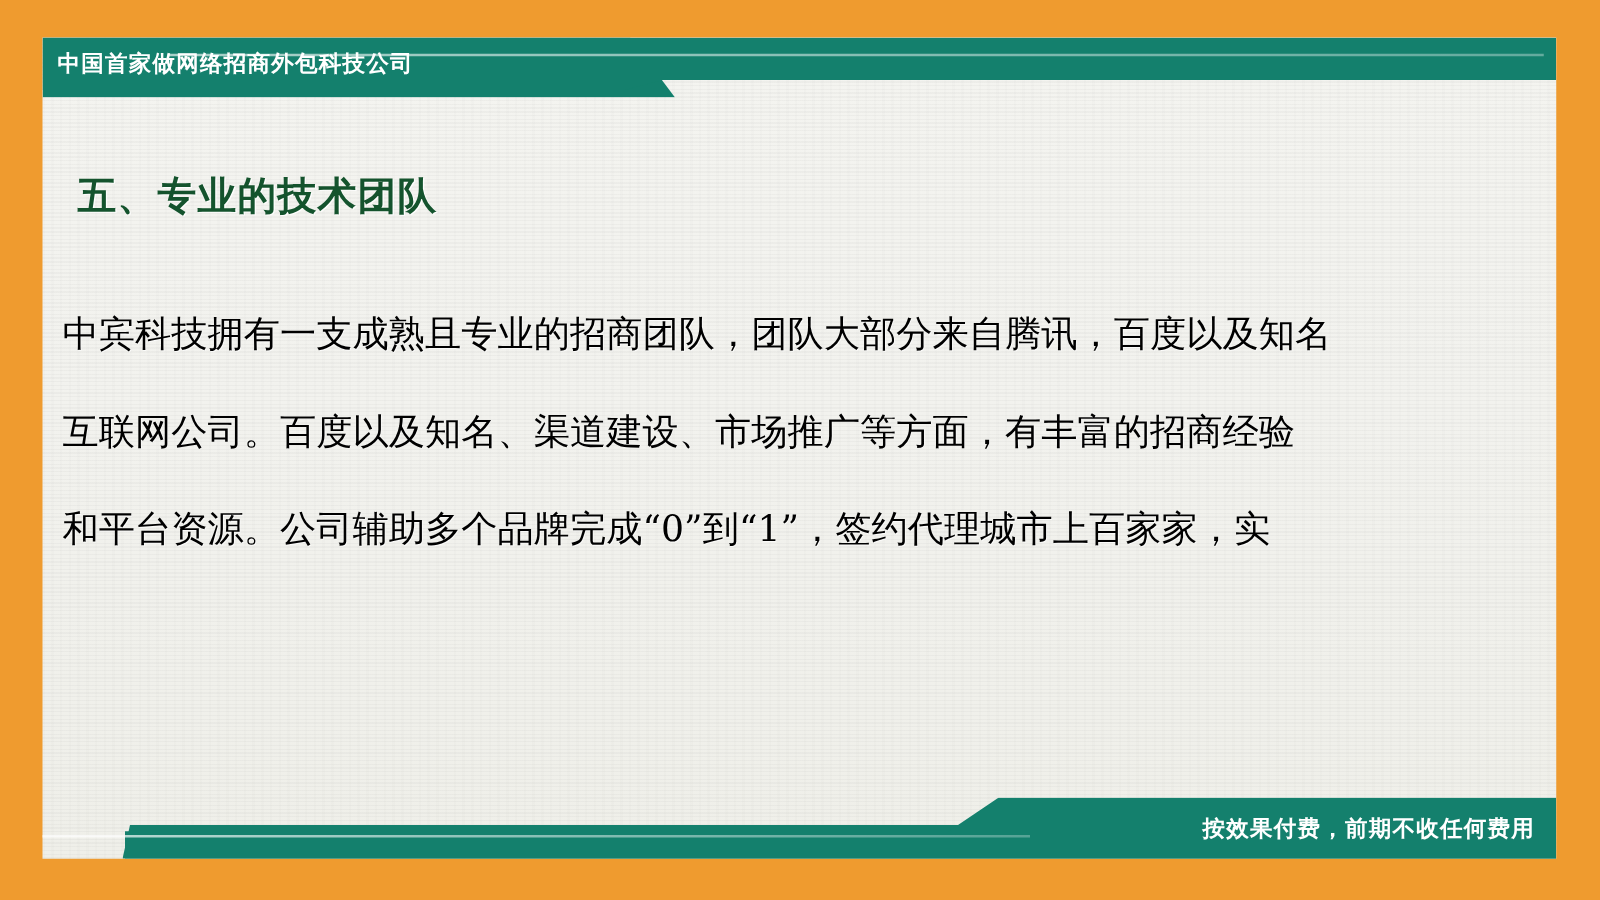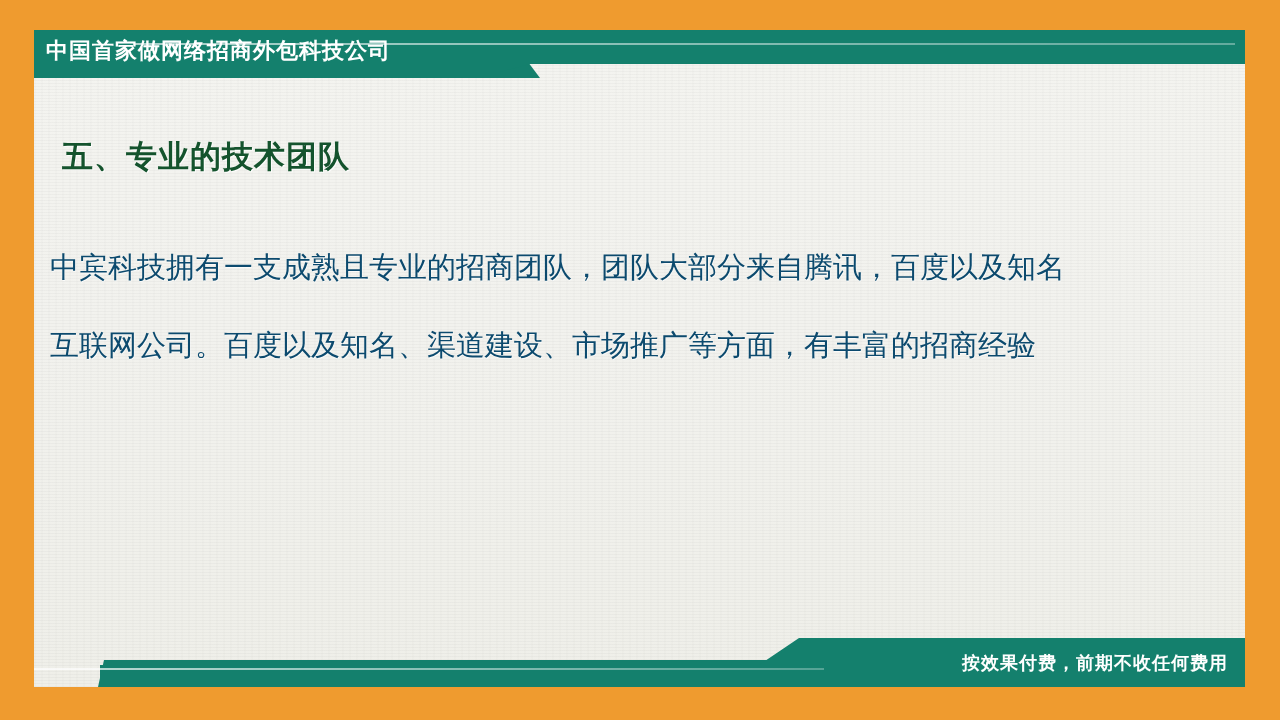--- a/index.html
+++ b/index.html
@@ -82,21 +82,21 @@
     top: 43px;
     width: 1101px;
     height: 2px;
     background: linear-gradient(90deg, rgba(255,255,255,0.85), rgba(255,255,255,0.45));
     opacity: 0.75;
   }
   #header-title {
     position: absolute;
     left: 46px;
     top: 36px;
-    font-size: 22px;
+    font-size: 18px;
     font-weight: bold;
     color: #ffffff;
     letter-spacing: 1px;
     line-height: 30px;
     white-space: nowrap;
   }
 
   
   #section-heading {
     position: absolute;
@@ -112,21 +112,21 @@
 
   
   #body-text {
     position: absolute;
     left: 50px;
     top: 228px;
     width: 1140px;
     font-family: "DejaVu Serif", "Liberation Serif", serif;
     font-size: 29px;
     line-height: 78px;
-    color: #0c4a6e;
+    color: #000000;
     text-align: justify;
     text-justify: inter-character;
     letter-spacing: 0px;
     text-shadow: 0.5px 0.5px 0 rgba(255,255,255,0.7);
   }
   #body-text .ln {
     display: block;
     white-space: nowrap;
   }
 
@@ -192,20 +192,21 @@
   <div id="header-band2"></div>
   <div id="header-band"></div>
   <div id="header-hairline"></div>
   <div id="header-title">中国首家做网络招商外包科技公司</div>
 
   <div id="section-heading">五、专业的技术团队</div>
 
   <div id="body-text">
     <span class="ln">中宾科技拥有一支成熟且专业的招商团队，团队大部分来自腾讯，百度以及知名</span>
     <span class="ln">互联网公司。百度以及知名、渠道建设、市场推广等方面，有丰富的招商经验</span>
+    <span class="ln">和平台资源。公司辅助多个品牌完成“0”到“1”，签约代理城市上百家家，实</span>
   </div>
 
   <div id="footer-band-lower"></div>
   <div id="footer-band"></div>
   <div id="footer-hairline"></div>
   <div id="footer-text">按效果付费，前期不收任何费用</div>
 
 </div>
 
 </body></html>

